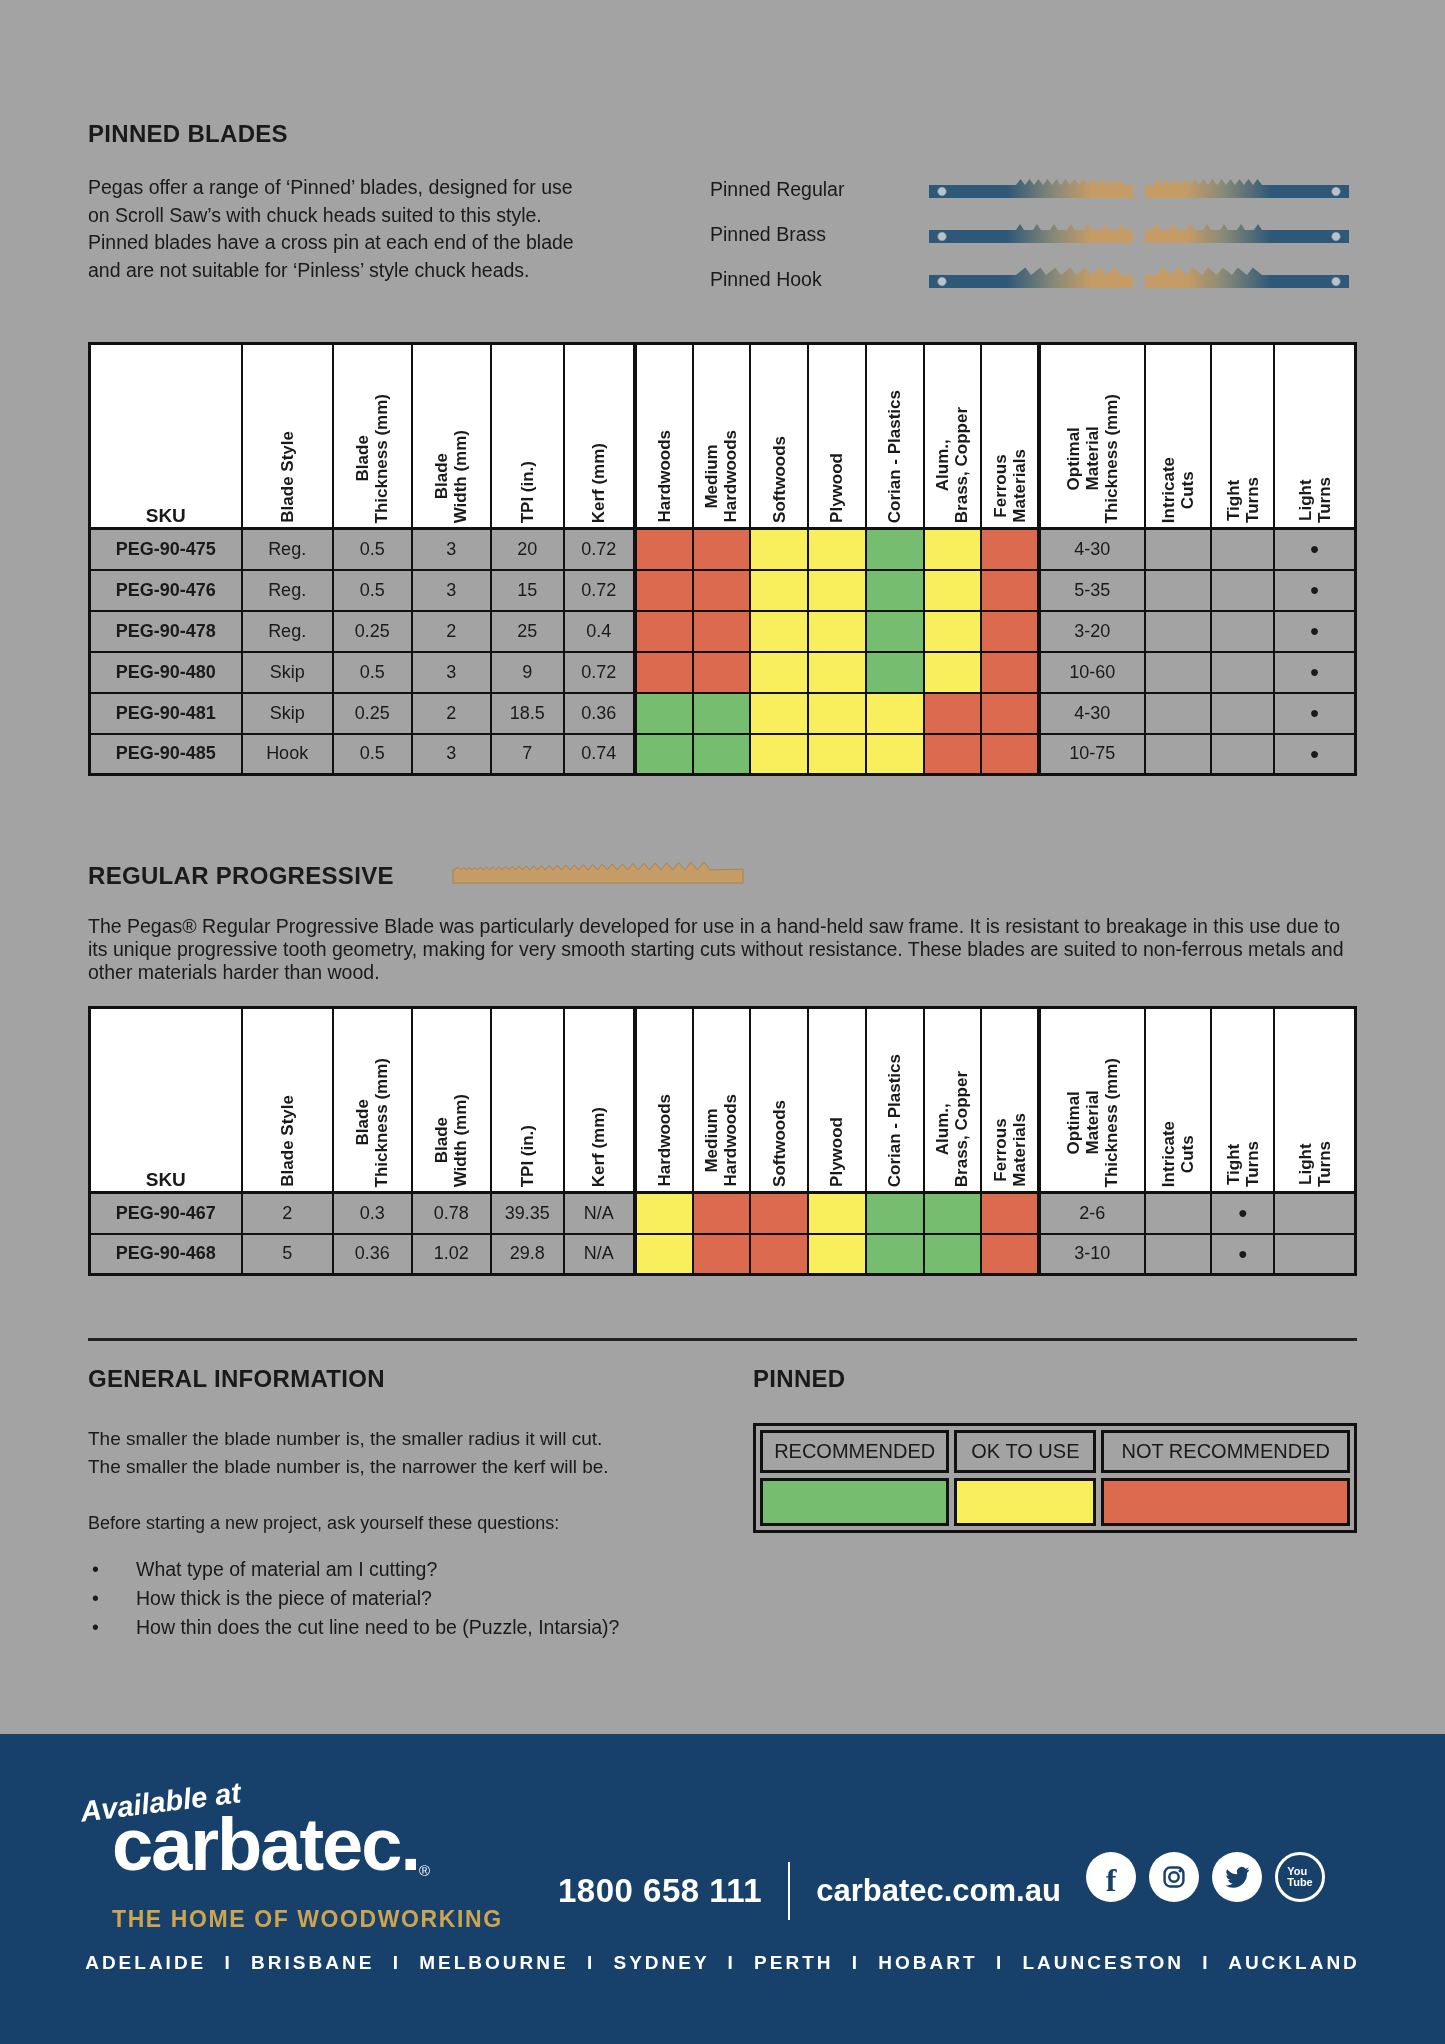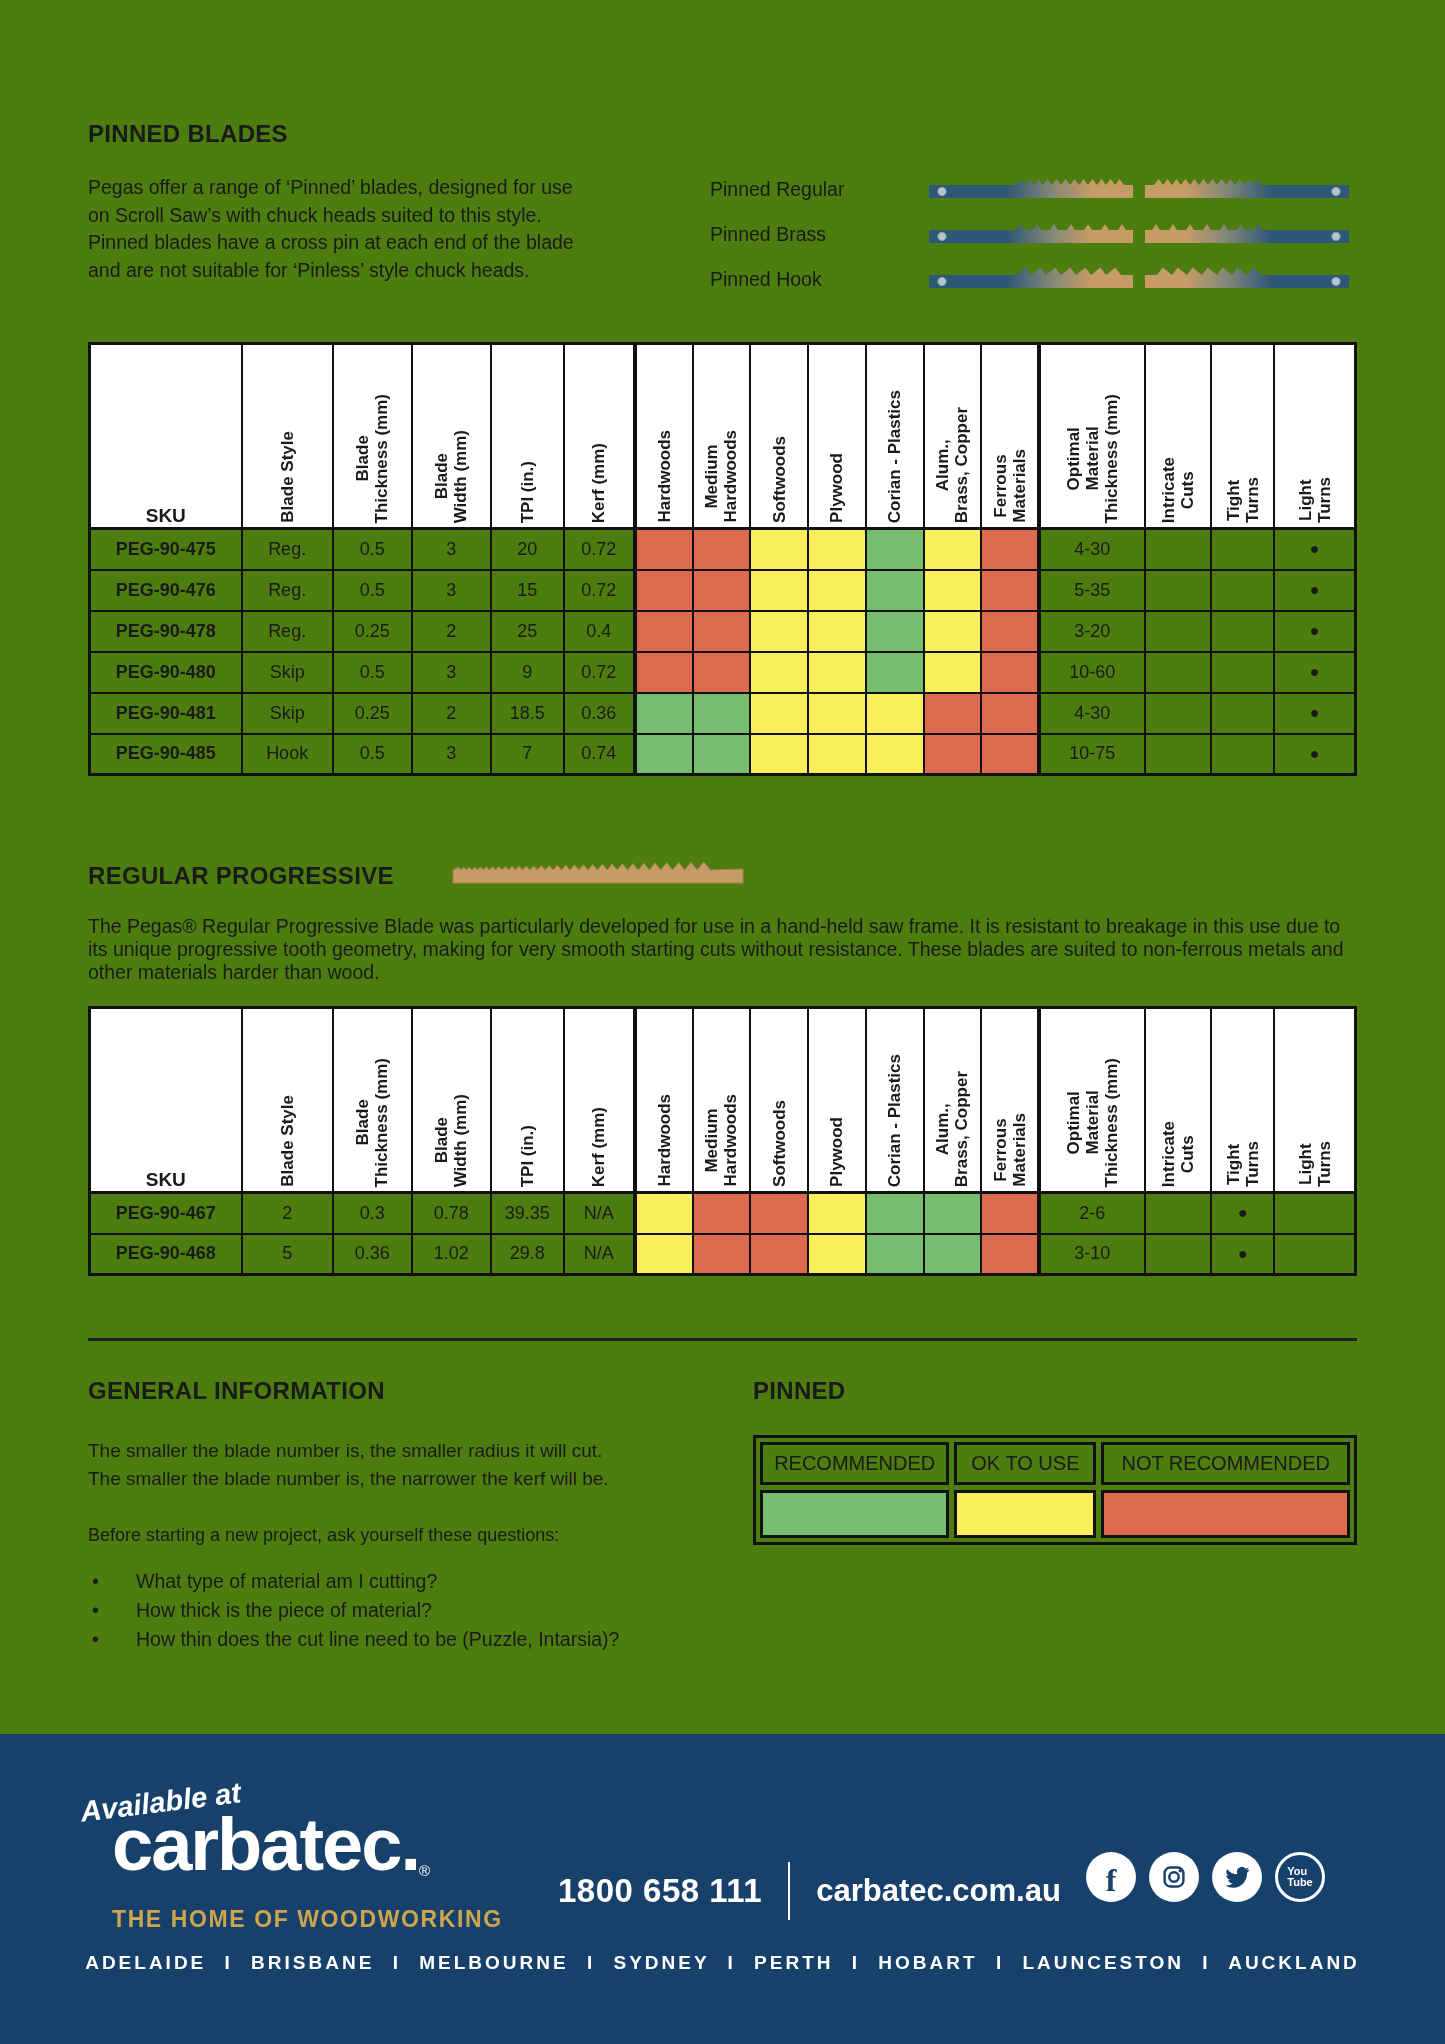--- a/index.html
+++ b/index.html
@@ -1,16 +1,16 @@
 <!DOCTYPE html>
 <html><head>
 <meta charset="utf-8">
 <style>
   html,body{margin:0;padding:0;background:#e8e8e8;}
-  .page{width:1445px;height:2044px;background:#4d7c0f;position:relative;margin:0 auto;
+  .page{width:1445px;height:2044px;background:#a3a3a3;position:relative;margin:0 auto;
         font-family:"Liberation Sans", sans-serif;color:#1a1a1a;overflow:hidden;}
   .content{padding:0 88px;}
   .sec-title{font-size:24px;font-weight:bold;letter-spacing:.3px;margin:0;}
   #pinned-title{padding-top:120px;}
   .intro-row{display:flex;margin-top:26px;}
   .intro-text{width:560px;font-size:19.5px;line-height:27.5px;white-space:pre-line;}
   .blade-list{margin-left:62px;flex:1;display:flex;flex-direction:column;gap:19px;margin-top:2px;}
   .blade-row{display:flex;align-items:center;height:26px;}
   .blade-label{width:218px;font-size:19.5px;}
   .blade-img{display:flex;gap:10px;align-items:center;}
@@ -30,21 +30,21 @@
   .mat-first{border-left:4px solid #111 !important;}
   .mat-last{border-right:4px solid #111 !important;}
   tr.header-row th{border-bottom:3px solid #111;}
 
   .prog-head{display:flex;align-items:center;margin-top:84px;}
   .prog-head svg{margin-left:58px;}
   .prog-para{font-size:19.5px;line-height:23px;margin-top:24px;width:1272px;}
   #table2{margin-top:22px;}
 
   .divider{border:none;border-top:3px solid #222;margin:62px 0 0 0;width:1269px;}
-  .bottom{display:flex;margin-top:36px;justify-content:space-between;}
+  .bottom{display:flex;margin-top:24px;justify-content:space-between;}
   .general-col{width:648px;}
   .legend-col{flex:1;margin-left:22px;}
   .gen-para{font-size:19px;line-height:28px;margin-top:32px;white-space:pre-line;}
   .gen-q{font-size:18px;line-height:28px;margin-top:28px;}
   ul.gen-bullets{list-style:none;margin:2px 0 0 0;padding:0;}
   ul.gen-bullets li{font-size:19.5px;line-height:29px;padding-left:48px;position:relative;}
   ul.gen-bullets li:before{content:"•";position:absolute;left:4px;}
   .legend-box{margin-top:30px;border:3px solid #111;padding:4px;display:grid;
               grid-template-columns:32fr 24fr 42fr;gap:5px;width:590px;}
   .legend-label{border:3px solid #111;height:37px;display:flex;align-items:center;justify-content:center;

